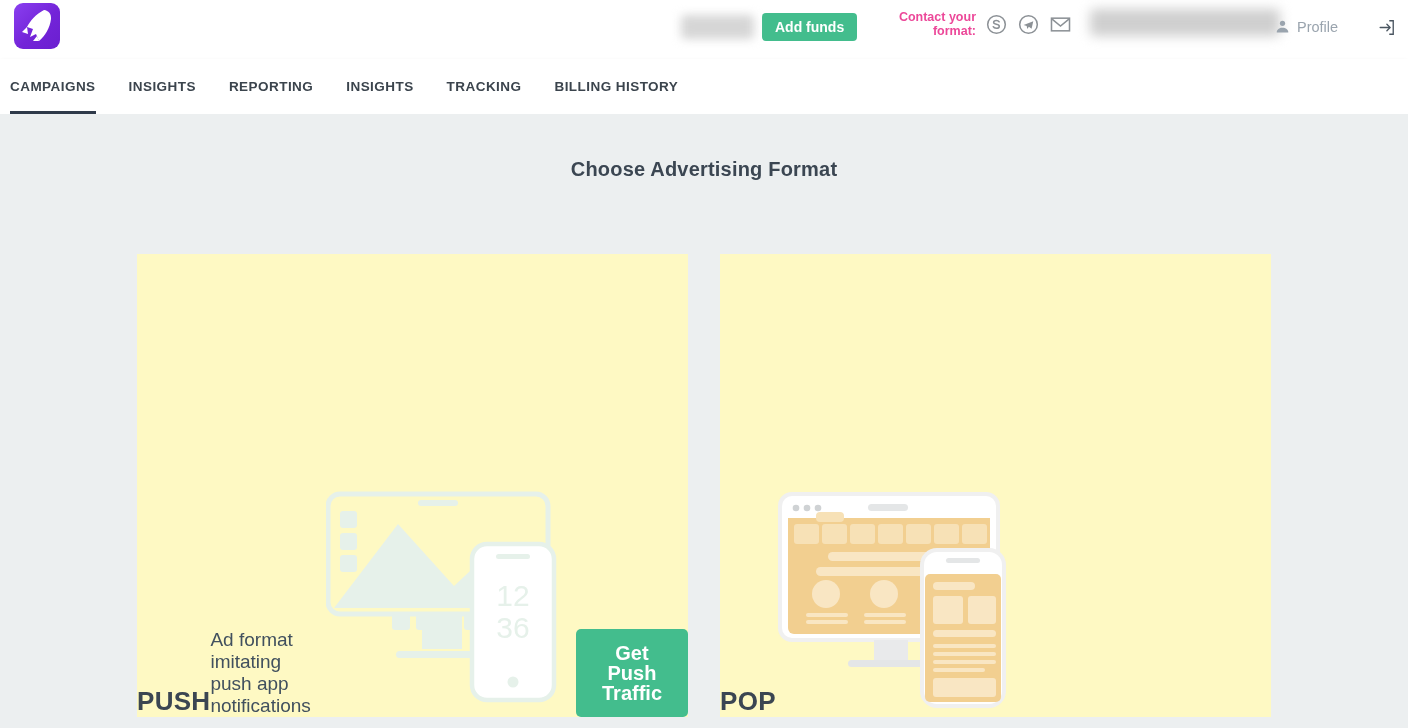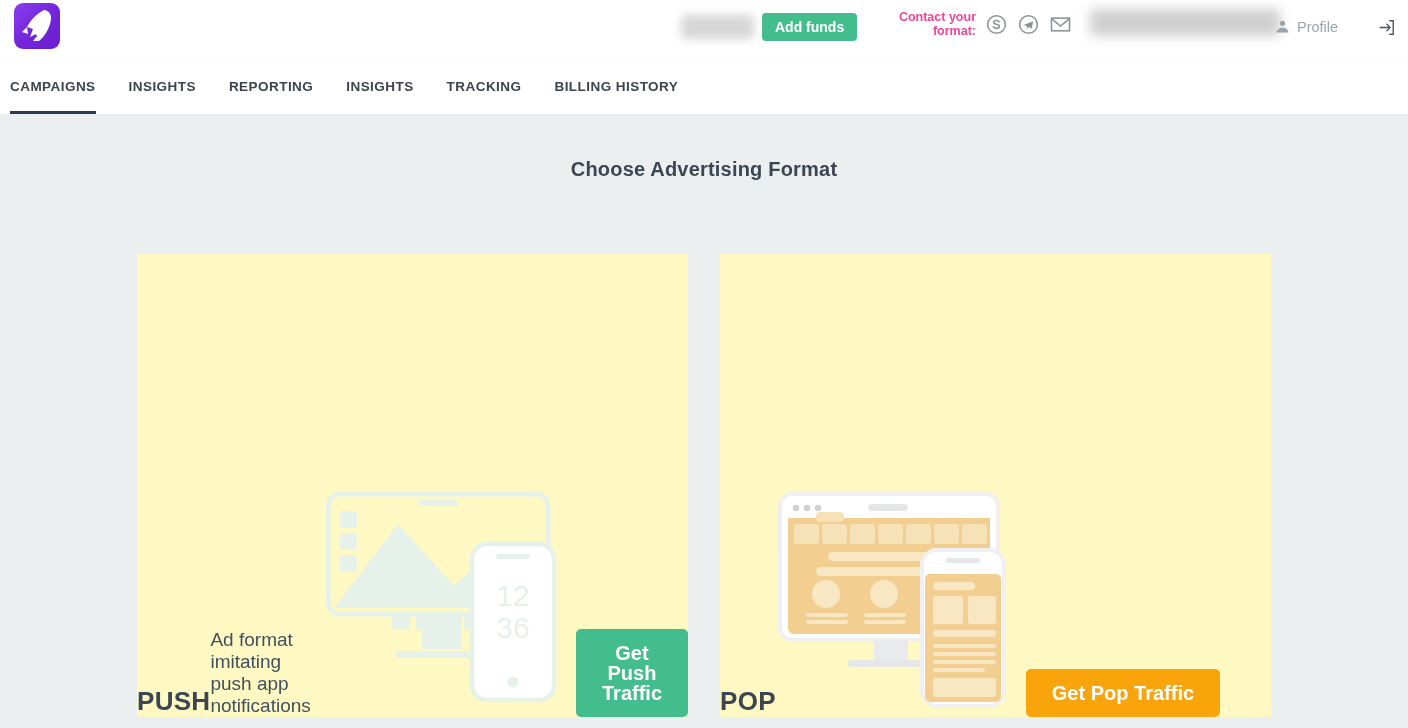--- a/index.html
+++ b/index.html
@@ -315,16 +315,15 @@
             <rect x="157" y="144" width="63" height="7" rx="3.5"></rect>
             <rect x="157" y="158" width="63" height="4" rx="2"></rect>
             <rect x="157" y="166" width="63" height="4" rx="2"></rect>
             <rect x="157" y="174" width="63" height="4" rx="2"></rect>
             <rect x="157" y="182" width="52" height="4" rx="2"></rect>
             <rect x="157" y="192" width="63" height="19" rx="3"></rect>
           </g>
         </svg>
       </div>
 
-      <button class="card-btn btn-pop">Get Pop Traffic</button>
     </div>
   </div>
 </div>
 
 </body></html>

